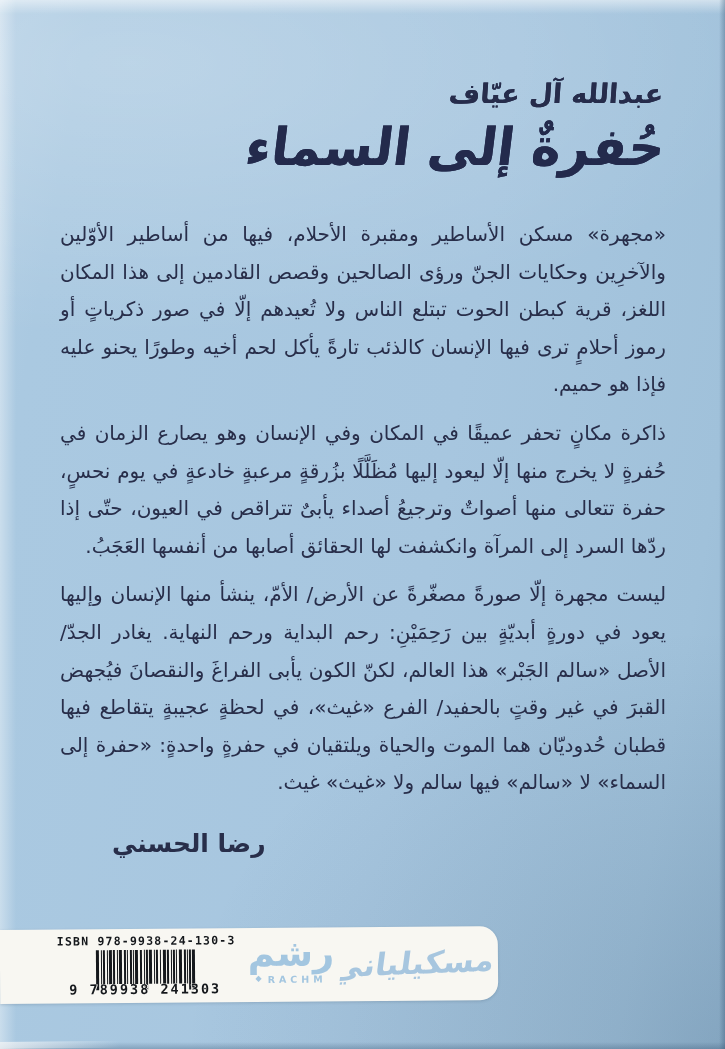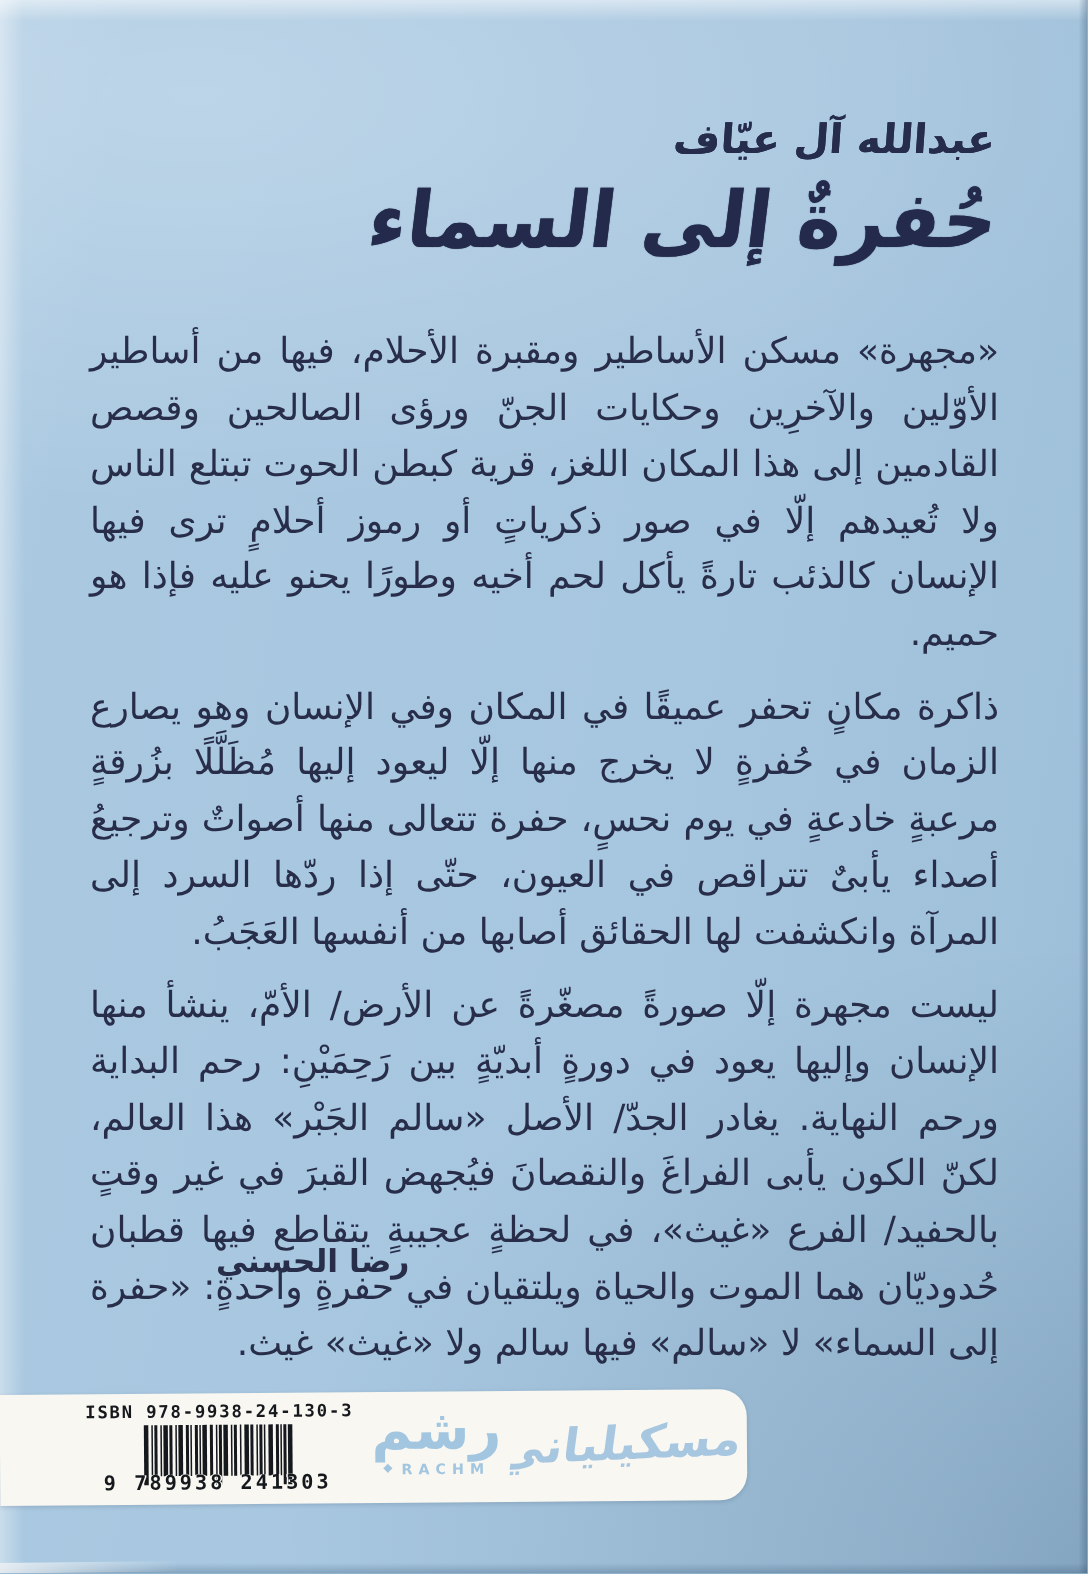--- a/index.html
+++ b/index.html
@@ -38,27 +38,27 @@
     position:absolute;top:116px;right:60px;direction:rtl;
     font-size:50px;font-weight:700;color:#232a4c;line-height:1.25;
     transform:skewX(-7deg) scaleY(1.04);letter-spacing:-2px;
     text-shadow:0 0 .6px #232a4c;
   }
 
   
   .blurb{
     position:absolute;top:216px;right:59px;left:60px;direction:rtl;
     text-align:justify;text-justify:inter-word;
-    font-size:24px;line-height:37.6px;color:#282e4a;
+    font-size:20px;line-height:37.6px;color:#282e4a;
     font-family:"DejaVu Sans",sans-serif;
   }
   .blurb p{margin:0 0 11px 0;}
   .signature{
     position:absolute;top:829px;left:112px;direction:rtl;
-    font-size:21px;font-weight:700;color:#282e4a;margin-left:32px;
+    font-size:25px;font-weight:700;color:#282e4a;
   }
 
   
   .band{
     position:absolute;left:0;top:930px;width:498px;height:74px;
     background:#f8f7f2;border-radius:0 18px 18px 0;
     transform:rotate(-.45deg);transform-origin:left center;
     box-shadow:0 1px 3px rgba(30,50,70,.18);
   }
   .barcode{position:absolute;left:57px;top:5px;width:176px;text-align:center;}

